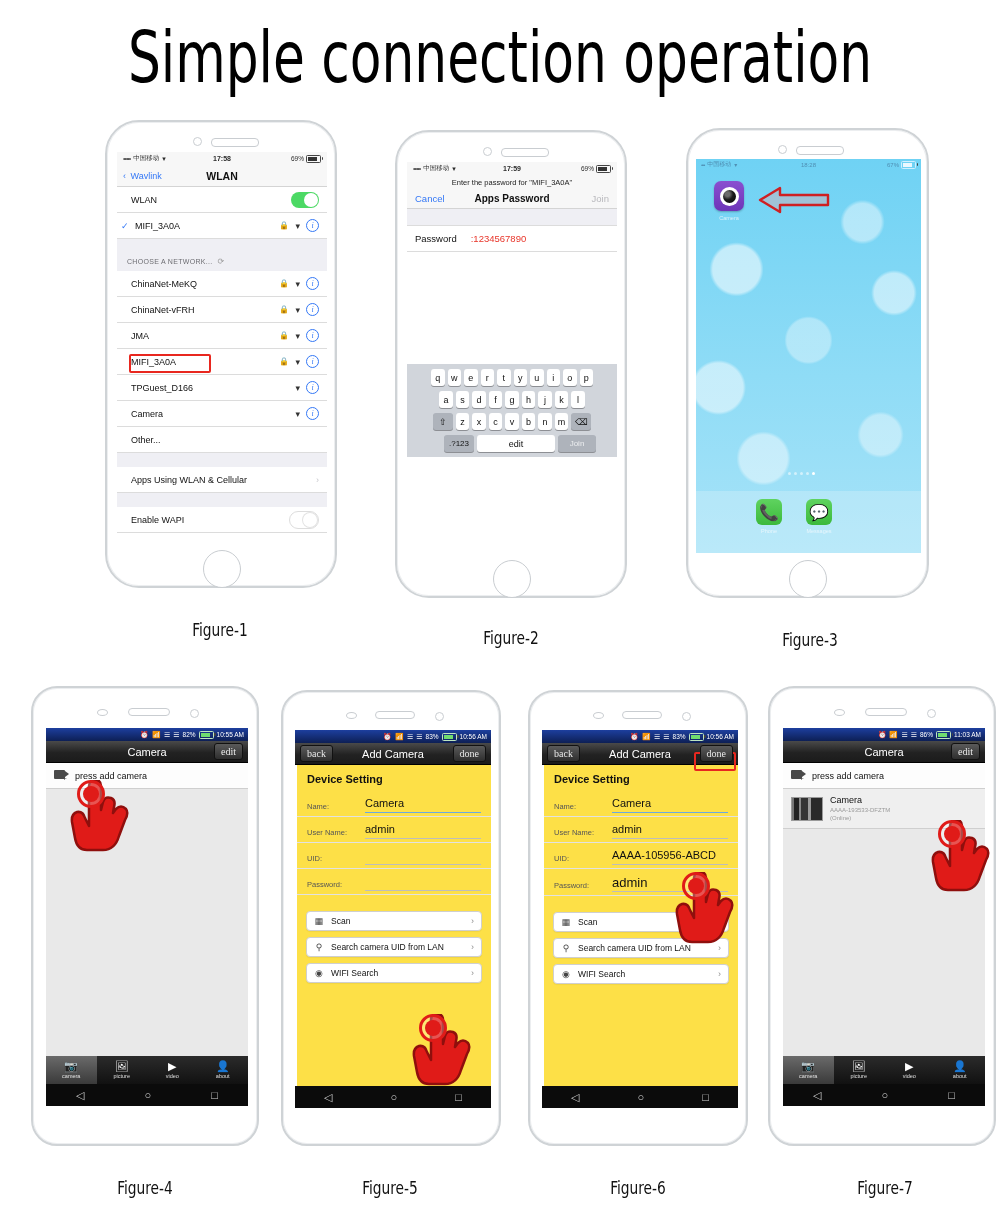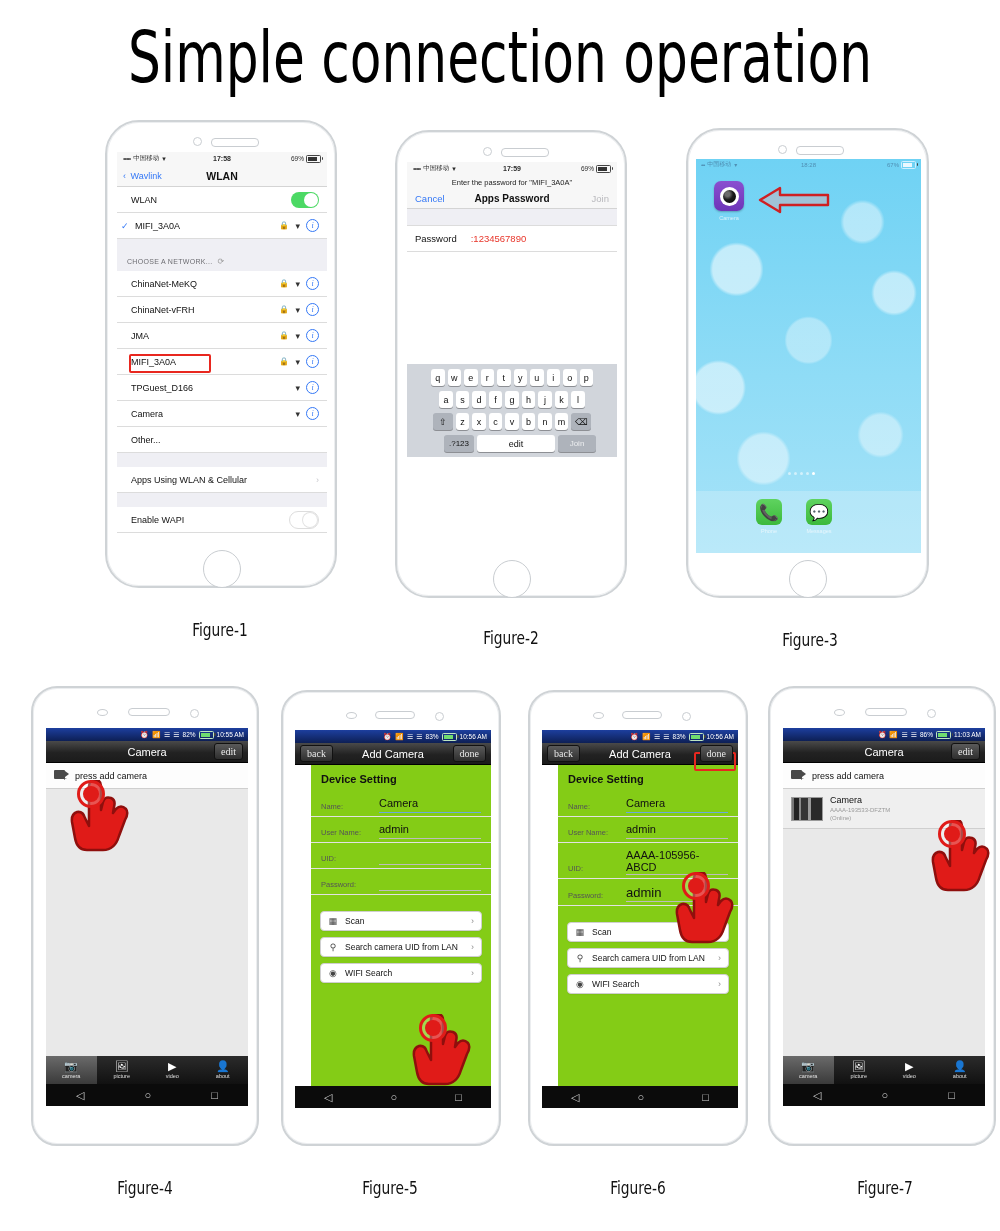--- a/index.html
+++ b/index.html
@@ -132,21 +132,21 @@
     background-image:linear-gradient(90deg,#777 0 8%,#222 8% 22%,#888 22% 30%,#333 30% 55%,#9a9a9a 55% 62%,#2a2a2a 62% 100%);}
   .camtxt .n{font-size:9px;color:#111;line-height:11px;}
   .camtxt .u{font-size:6px;color:#9a9a9a;line-height:8px;}
   .camtxt .s{font-size:6px;color:#9a9a9a;line-height:8px;}
   .vicon{width:15px;height:11px;position:relative;}
   .vicon .bd{position:absolute;left:0;top:0;width:11px;height:9px;background:#4a4a4a;border-radius:1px;}
   .vicon .ln{position:absolute;right:0;top:1px;width:0;height:0;border-top:3px solid transparent;
     border-bottom:3px solid transparent;border-left:4px solid #4a4a4a;}
   .vicon .pl{position:absolute;left:8px;top:5px;font-size:8px;color:#4a4a4a;line-height:7px;}
 
-  .form{background:#84cc16;position:absolute;left:16px;right:0;}
+  .form{background:#fde047;position:absolute;left:2px;right:0;}
   .form-h{font-size:11px;font-weight:bold;color:#111;padding:8px 10px 6px;}
   .frow{display:flex;align-items:flex-end;padding:6px 10px 3px;border-bottom:1px solid #e2e2e2;gap:6px;}
   .frow .lb{font-size:7.5px;color:#555;width:52px;padding-bottom:2px;}
   .frow .inp{flex:1;border-bottom:1px solid #bdbdbd;min-height:14px;font-size:11px;color:#111;padding-bottom:1px;}
   .frow .inp.blue{border-bottom:1px solid #6aa9e0;}
   .frow .inp.big{font-size:13px;}
   .optbtn{margin:6px 9px 0;height:20px;border:1px solid #cfcfcf;border-radius:4px;background:#fff;
     display:flex;align-items:center;gap:7px;padding:0 7px;box-sizing:border-box;font-size:8.5px;color:#111;
     box-shadow:0 1px 1px rgba(0,0,0,.05);}
   .optbtn .ar{margin-left:auto;color:#8d8d8d;font-size:9px;}

